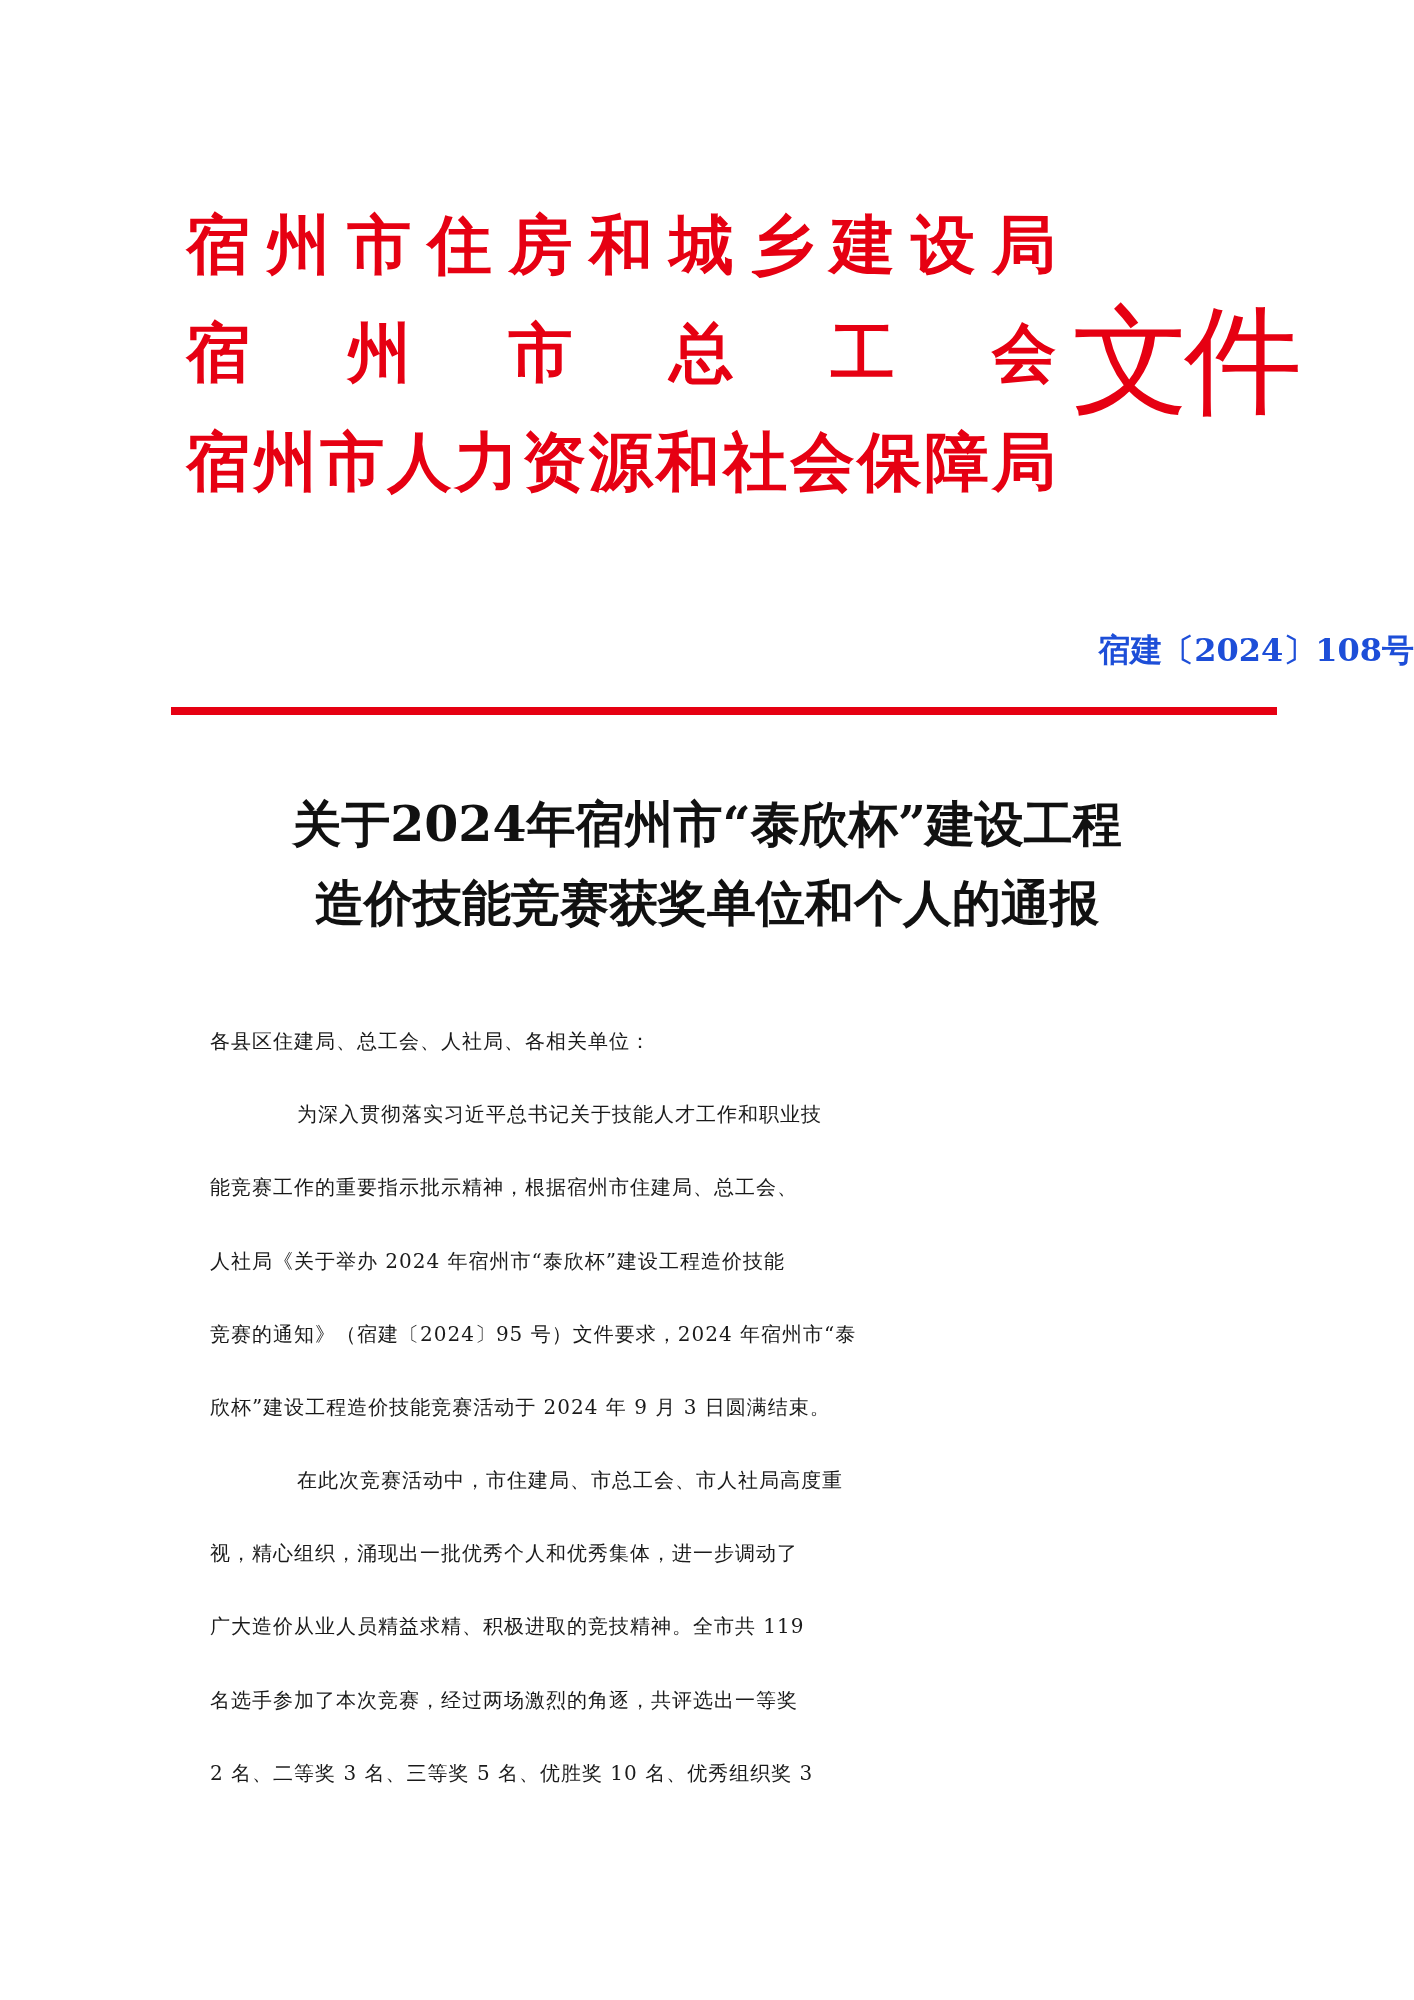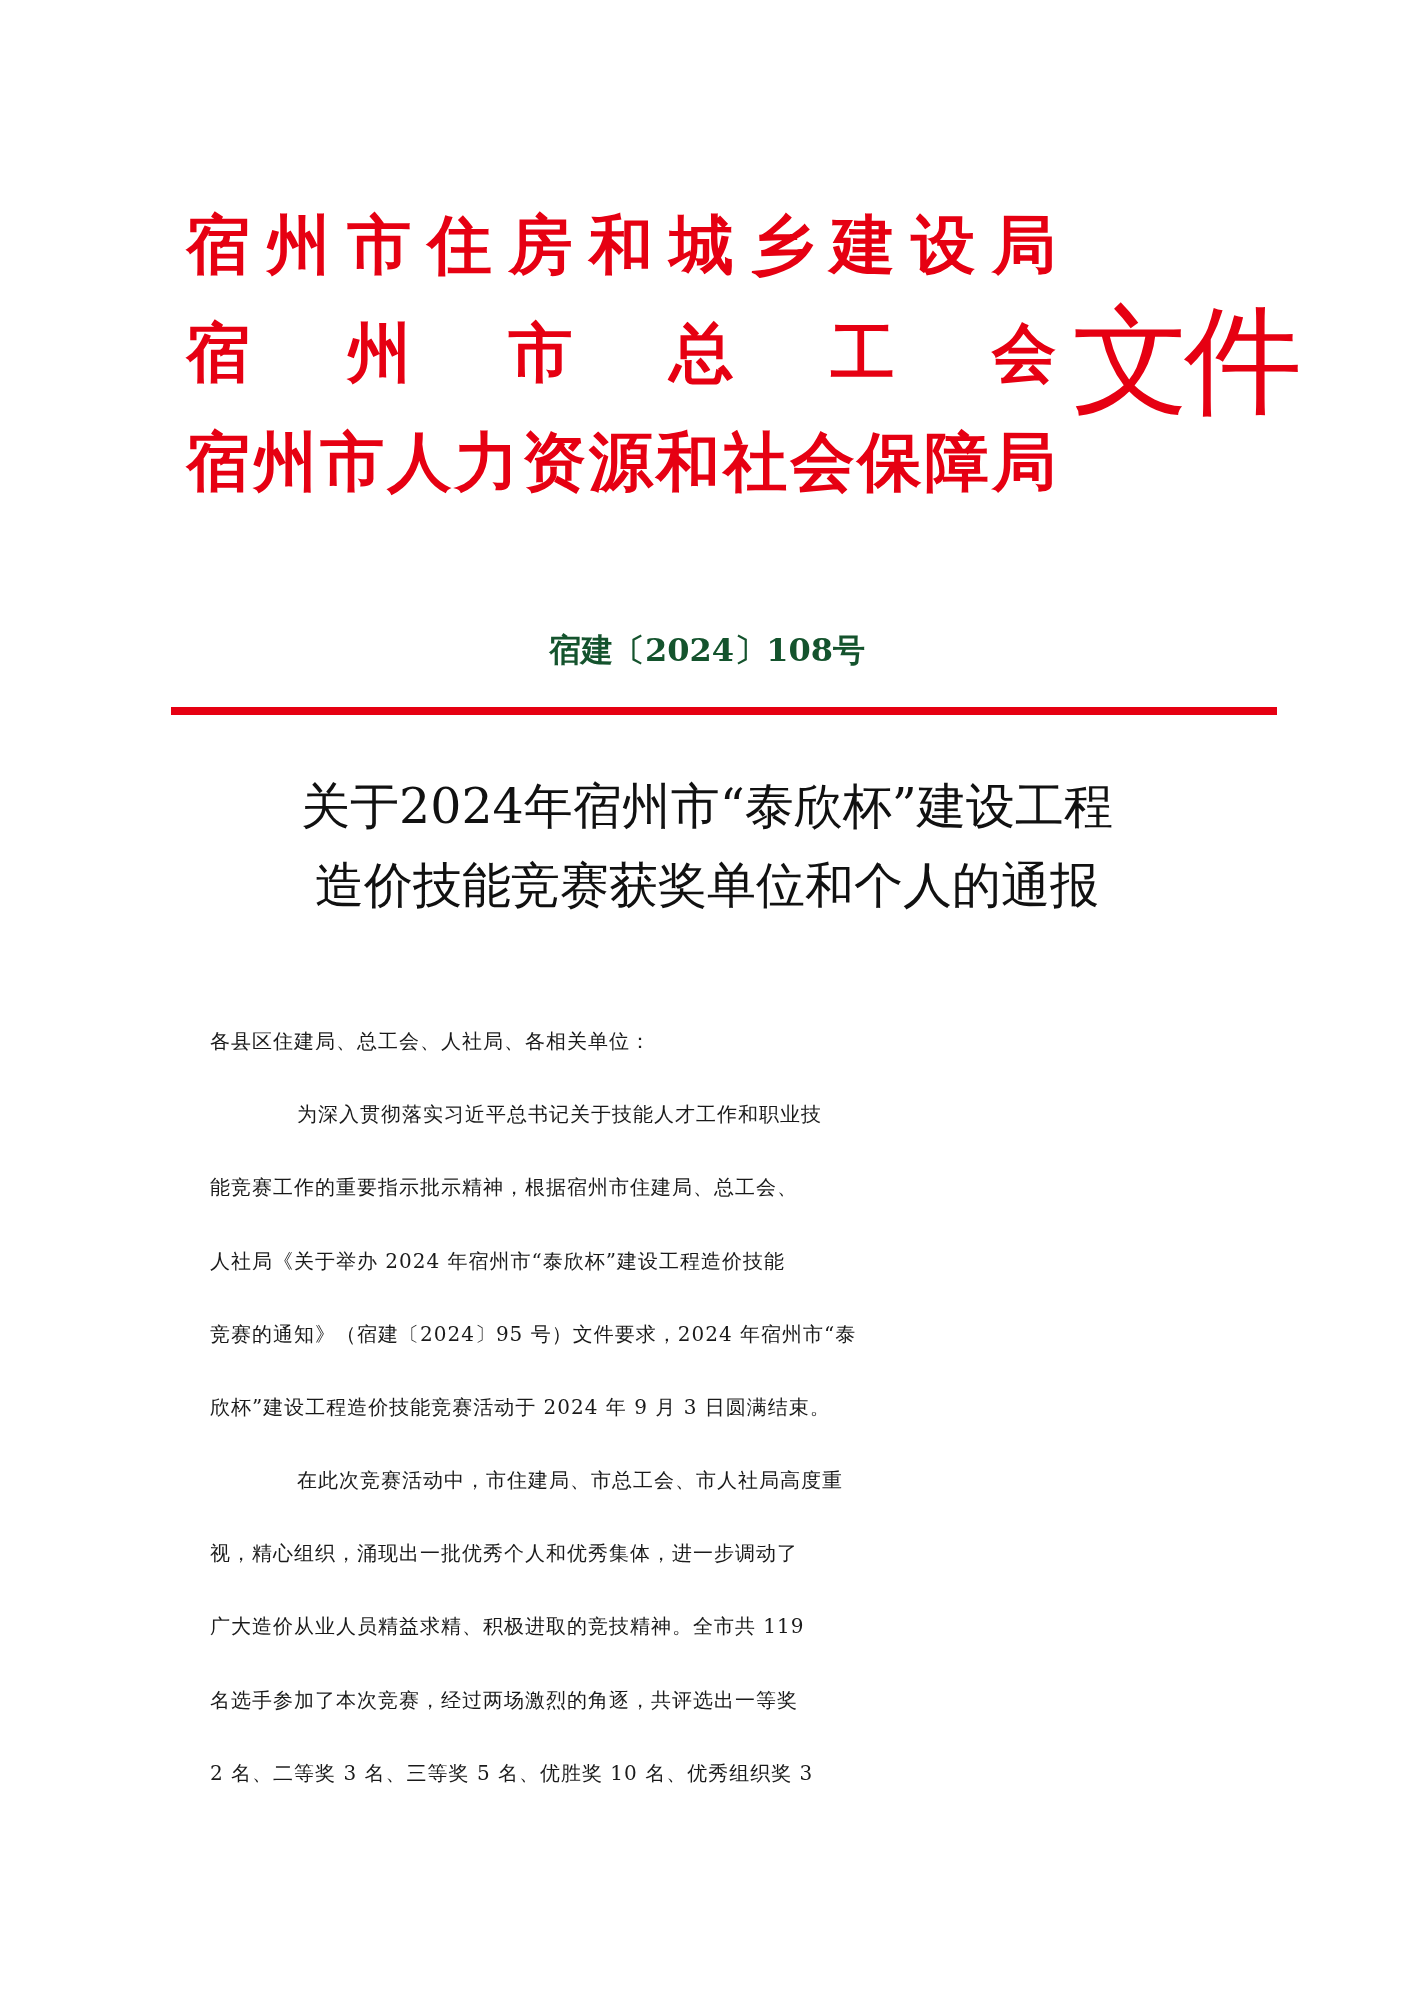--- a/index.html
+++ b/index.html
@@ -24,35 +24,36 @@
     width: 230px; height: 170px;
     color: #e60012;
     font-family: "DejaVu Serif", "Liberation Serif", serif;
     font-size: 118px; line-height: 170px;
     letter-spacing: -6px;
     white-space: nowrap;
   }
 
   .doc-number {
     position: absolute; left: 0; width: 1414px; top: 626px;
-    text-align: center;
+    text-align: right;
     font-family: "DejaVu Serif", "Liberation Serif", serif;
-    font-weight: bold; font-size: 32px; line-height: 48px; color: #14532d;
+    font-weight: bold; font-size: 32px; line-height: 48px; color: #1d4ed8;
   }
 
   .red-rule {
     position: absolute; left: 171px; top: 707px; width: 1106px; height: 8px;
     background: #e60012;
   }
 
   .title-line {
     position: absolute; left: 0; width: 1414px; text-align: center;
     font-family: "DejaVu Serif", "Liberation Serif", serif;
-    font-weight: normal; font-size: 49px; line-height: 70px; color: #111;
+    font-weight: bold; font-size: 49px; line-height: 70px; color: #111;
     white-space: nowrap;
+    margin-top: 17px;
   }
   #title-1 { top: 772px; }
   #title-2 { top: 851px; }
 
   .body-line {
     position: absolute; left: 210px; width: 990px;
     font-family: "DejaVu Serif", "Liberation Serif", serif;
     font-size: 20px; line-height: 50px; color: #1a1a1a;
     white-space: nowrap;
     letter-spacing: 1px;

